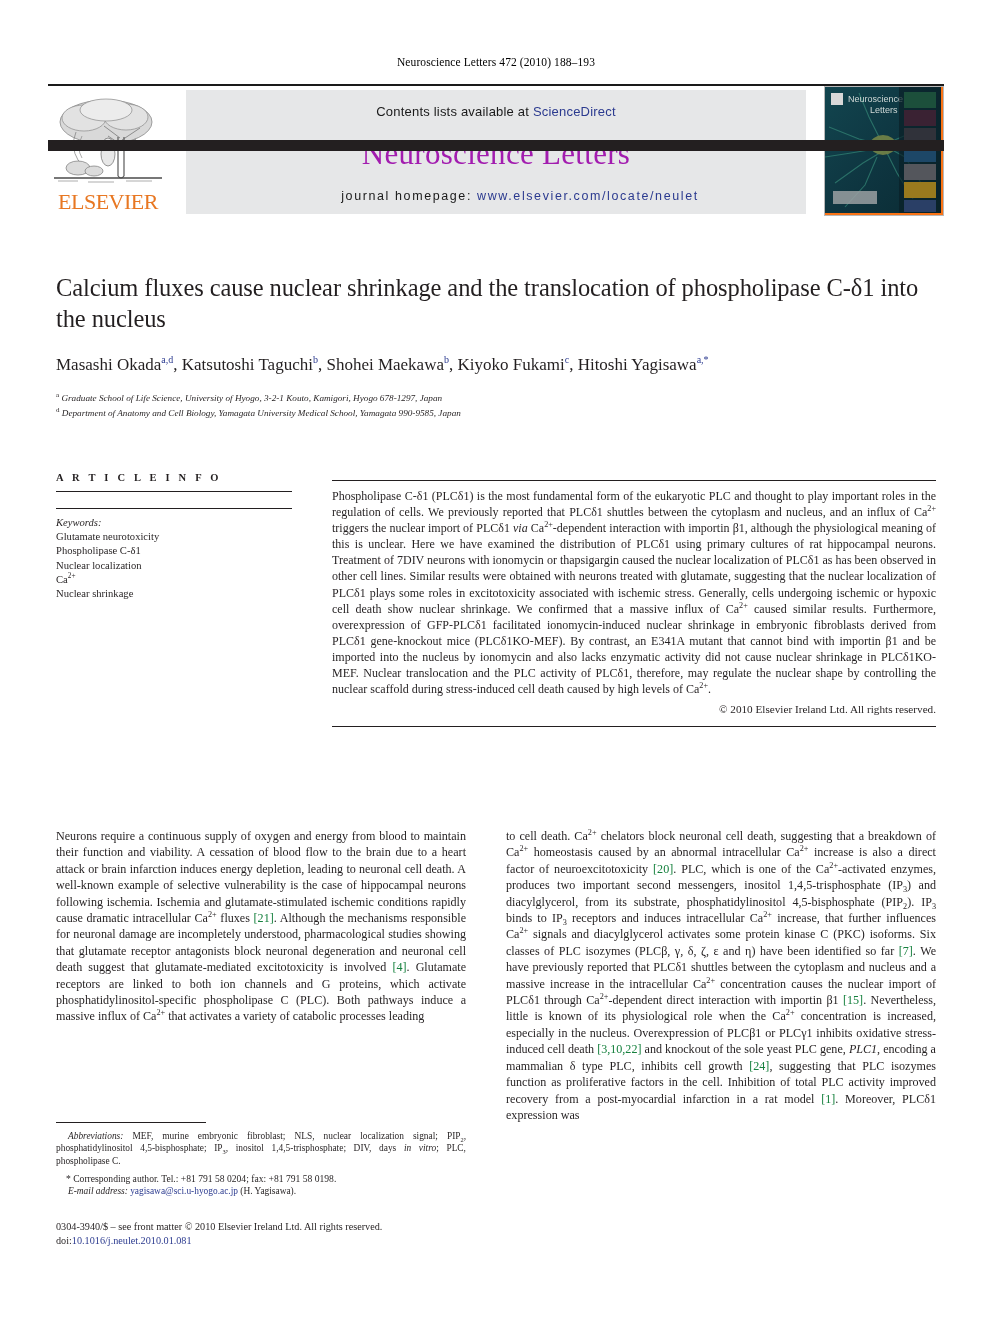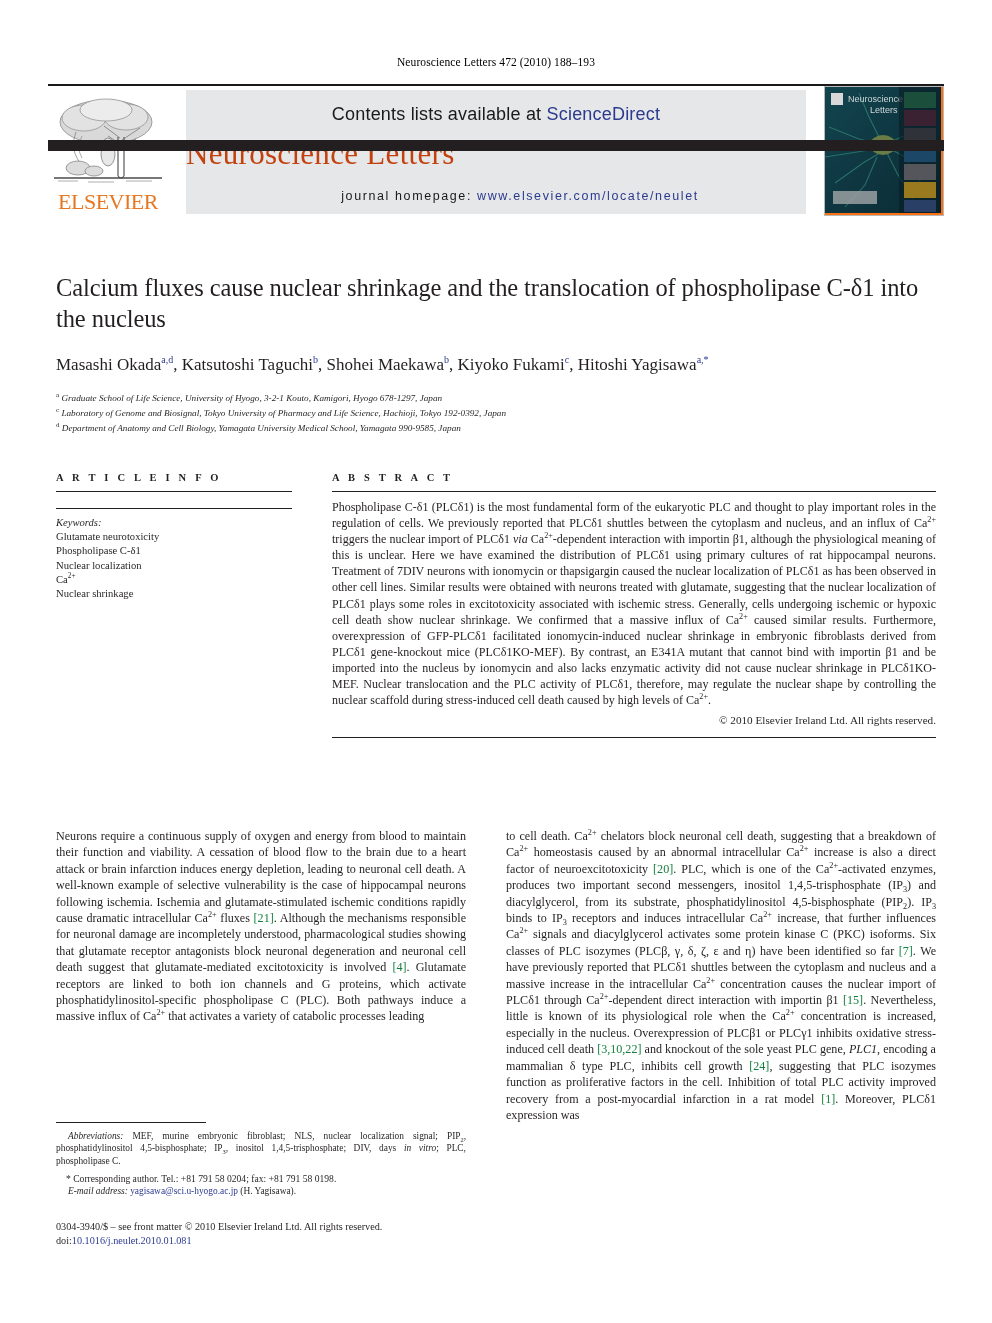--- a/index.html
+++ b/index.html
@@ -76,35 +76,36 @@
     height: 124px;
     background: #e6e7e8;
   }
   .contents-line {
     position: absolute;
     top: 14px;
     left: 0;
     width: 620px;
     text-align: center;
     font-family: "Liberation Sans", sans-serif;
-    font-size: 18px;
+    font-size: 13px;
     color: #1a1a1a;
     letter-spacing: 0.2px;
   }
   .contents-line .sd {
     color: #2b3a8f;
   }
   .journal-name {
     position: absolute;
     top: 46px;
     left: 0;
     width: 620px;
+    text-align: center;
     font-family: "Liberation Serif", serif;
     font-size: 31px;
-    color: #c2410c;
+    color: #a21caf;
     letter-spacing: 0.3px;
   }
   .homepage-line {
     position: absolute;
     top: 99px;
     left: 0;
     width: 620px;
     text-align: center;
     font-family: "Liberation Sans", sans-serif;
     font-size: 12.5px;
@@ -403,41 +404,39 @@
   </div>
   <div class="masthead-rule-bottom"></div>
 
   <div class="title-block">
     <h1 class="paper-title">Calcium fluxes cause nuclear shrinkage and the translocation of phospholipase C-δ1 into the nucleus</h1>
     <div class="authors">
       <span>Masashi Okada</span><sup>a,d</sup><span>, </span><span>Katsutoshi Taguchi</span><sup>b</sup><span>, </span><span>Shohei Maekawa</span><sup>b</sup><span>, </span><span>Kiyoko Fukami</span><sup>c</sup><span>, </span><span>Hitoshi Yagisawa</span><sup>a,*</sup>
     </div>
     <div class="affiliations">
       <div><span class="aff-mark">a</span> <span>Graduate School of Life Science, University of Hyogo, 3-2-1 Kouto, Kamigori, Hyogo 678-1297, Japan</span></div>
-      <div><span class="aff-mark">c</span> <span>Laboratory of Genome and Biosignal, Tokyo University of Pharmacy and Life Science, Hachioji, Tokyo 192-0392, Japan</span></div>
       <div><span class="aff-mark">d</span> <span>Department of Anatomy and Cell Biology, Yamagata University Medical School, Yamagata 990-9585, Japan</span></div>
     </div>
   </div>
 
   <div class="info-col">
     <div class="sec-head">A R T I C L E   I N F O</div>
     <hr class="hr-thin">
     <hr class="hr-thin" style="margin-top:16px;">
     <div class="info-body">
       <div class="it">Keywords:</div>
       <div>Glutamate neurotoxicity</div>
       <div>Phospholipase C-δ1</div>
       <div>Nuclear localization</div>
       <div>Ca<sup>2+</sup></div>
       <div>Nuclear shrinkage</div>
     </div>
   </div>
 
   <div class="abs-col">
-    <div class="sec-head">A B S T R A C T</div>
     <hr class="hr-thin">
     <p class="abs-text">Phospholipase C-δ1 (PLCδ1) is the most fundamental form of the eukaryotic PLC and thought to play important roles in the regulation of cells. We previously reported that PLCδ1 shuttles between the cytoplasm and nucleus, and an influx of Ca<sup>2+</sup> triggers the nuclear import of PLCδ1 <span class="it">via</span> Ca<sup>2+</sup>-dependent interaction with importin β1, although the physiological meaning of this is unclear. Here we have examined the distribution of PLCδ1 using primary cultures of rat hippocampal neurons. Treatment of 7DIV neurons with ionomycin or thapsigargin caused the nuclear localization of PLCδ1 as has been observed in other cell lines. Similar results were obtained with neurons treated with glutamate, suggesting that the nuclear localization of PLCδ1 plays some roles in excitotoxicity associated with ischemic stress. Generally, cells undergoing ischemic or hypoxic cell death show nuclear shrinkage. We confirmed that a massive influx of Ca<sup>2+</sup> caused similar results. Furthermore, overexpression of GFP-PLCδ1 facilitated ionomycin-induced nuclear shrinkage in embryonic fibroblasts derived from PLCδ1 gene-knockout mice (PLCδ1KO-MEF). By contrast, an E341A mutant that cannot bind with importin β1 and be imported into the nucleus by ionomycin and also lacks enzymatic activity did not cause nuclear shrinkage in PLCδ1KO-MEF. Nuclear translocation and the PLC activity of PLCδ1, therefore, may regulate the nuclear shape by controlling the nuclear scaffold during stress-induced cell death caused by high levels of Ca<sup>2+</sup>.</p>
     <div class="copyright">© 2010 Elsevier Ireland Ltd. All rights reserved.</div>
     <hr class="hr-bottom">
   </div>
 
   <div class="body-left">
     <p class="body-text">Neurons require a continuous supply of oxygen and energy from blood to maintain their function and viability. A cessation of blood flow to the brain due to a heart attack or brain infarction induces energy depletion, leading to neuronal cell death. A well-known example of selective vulnerability is the case of hippocampal neurons following ischemia. Ischemia and glutamate-stimulated ischemic conditions rapidly cause dramatic intracellular Ca<sup>2+</sup> fluxes <span class="ref">[21]</span>. Although the mechanisms responsible for neuronal damage are incompletely understood, pharmacological studies showing that glutamate receptor antagonists block neuronal degeneration and neuronal cell death suggest that glutamate-mediated excitotoxicity is involved <span class="ref">[4]</span>. Glutamate receptors are linked to both ion channels and G proteins, which activate phosphatidylinositol-specific phospholipase C (PLC). Both pathways induce a massive influx of Ca<sup>2+</sup> that activates a variety of catabolic processes leading</p>
   </div>
 

